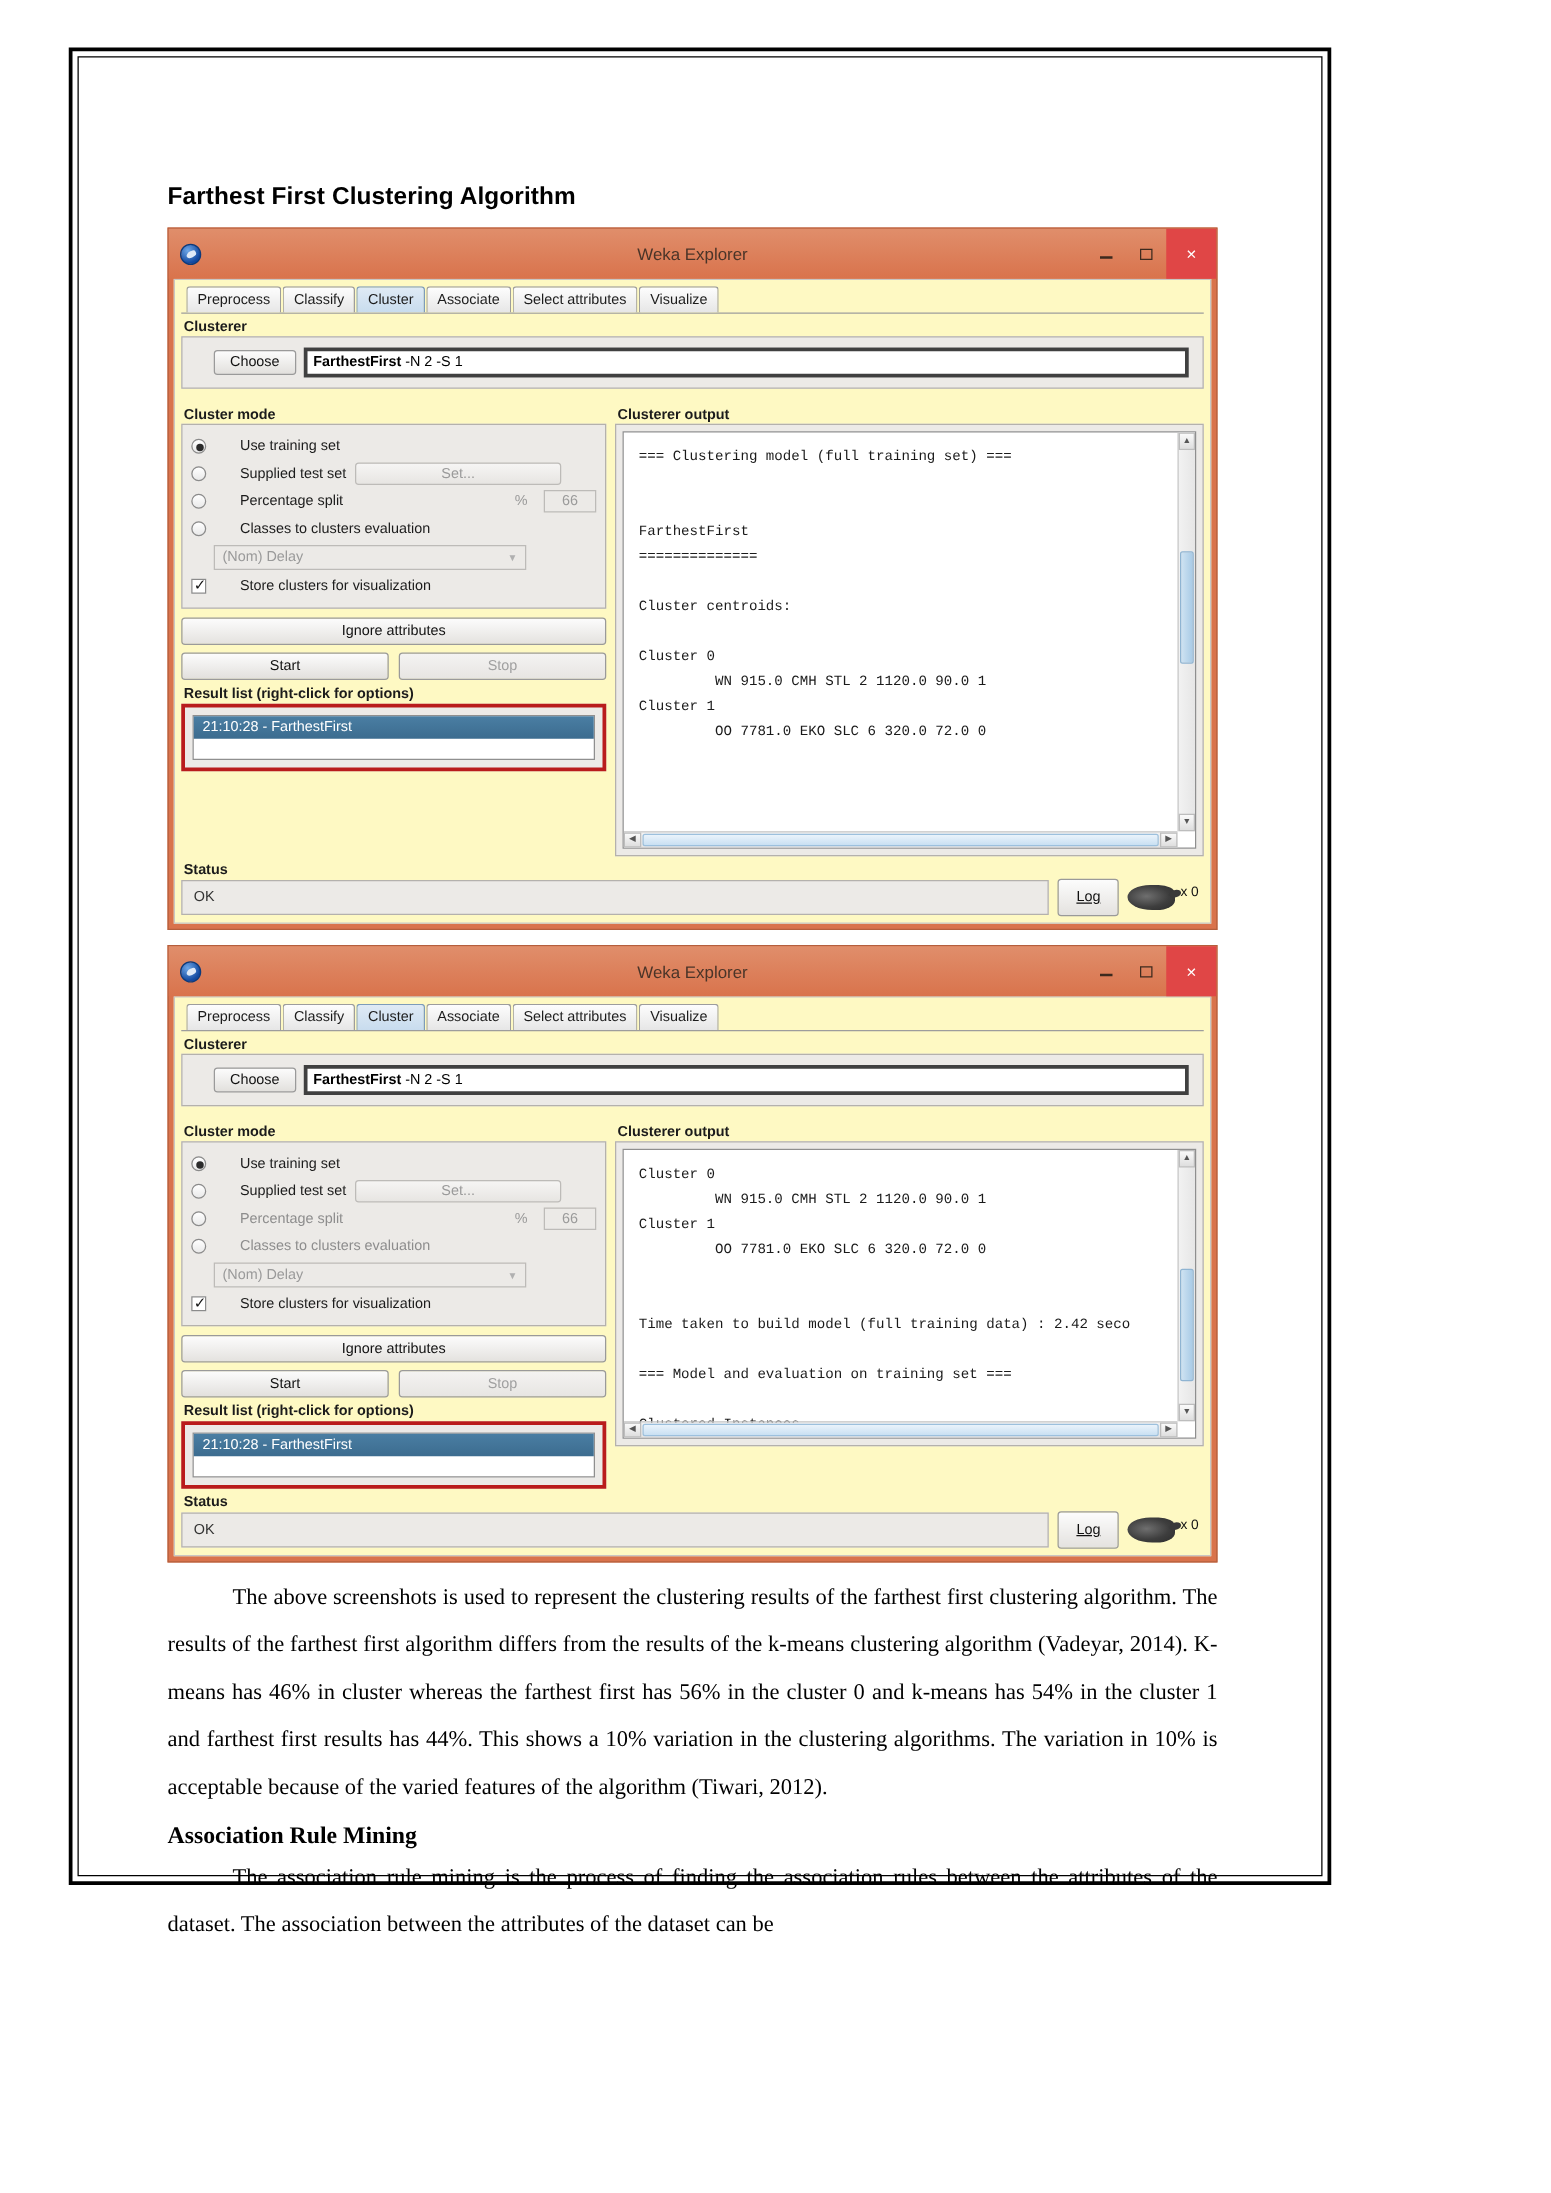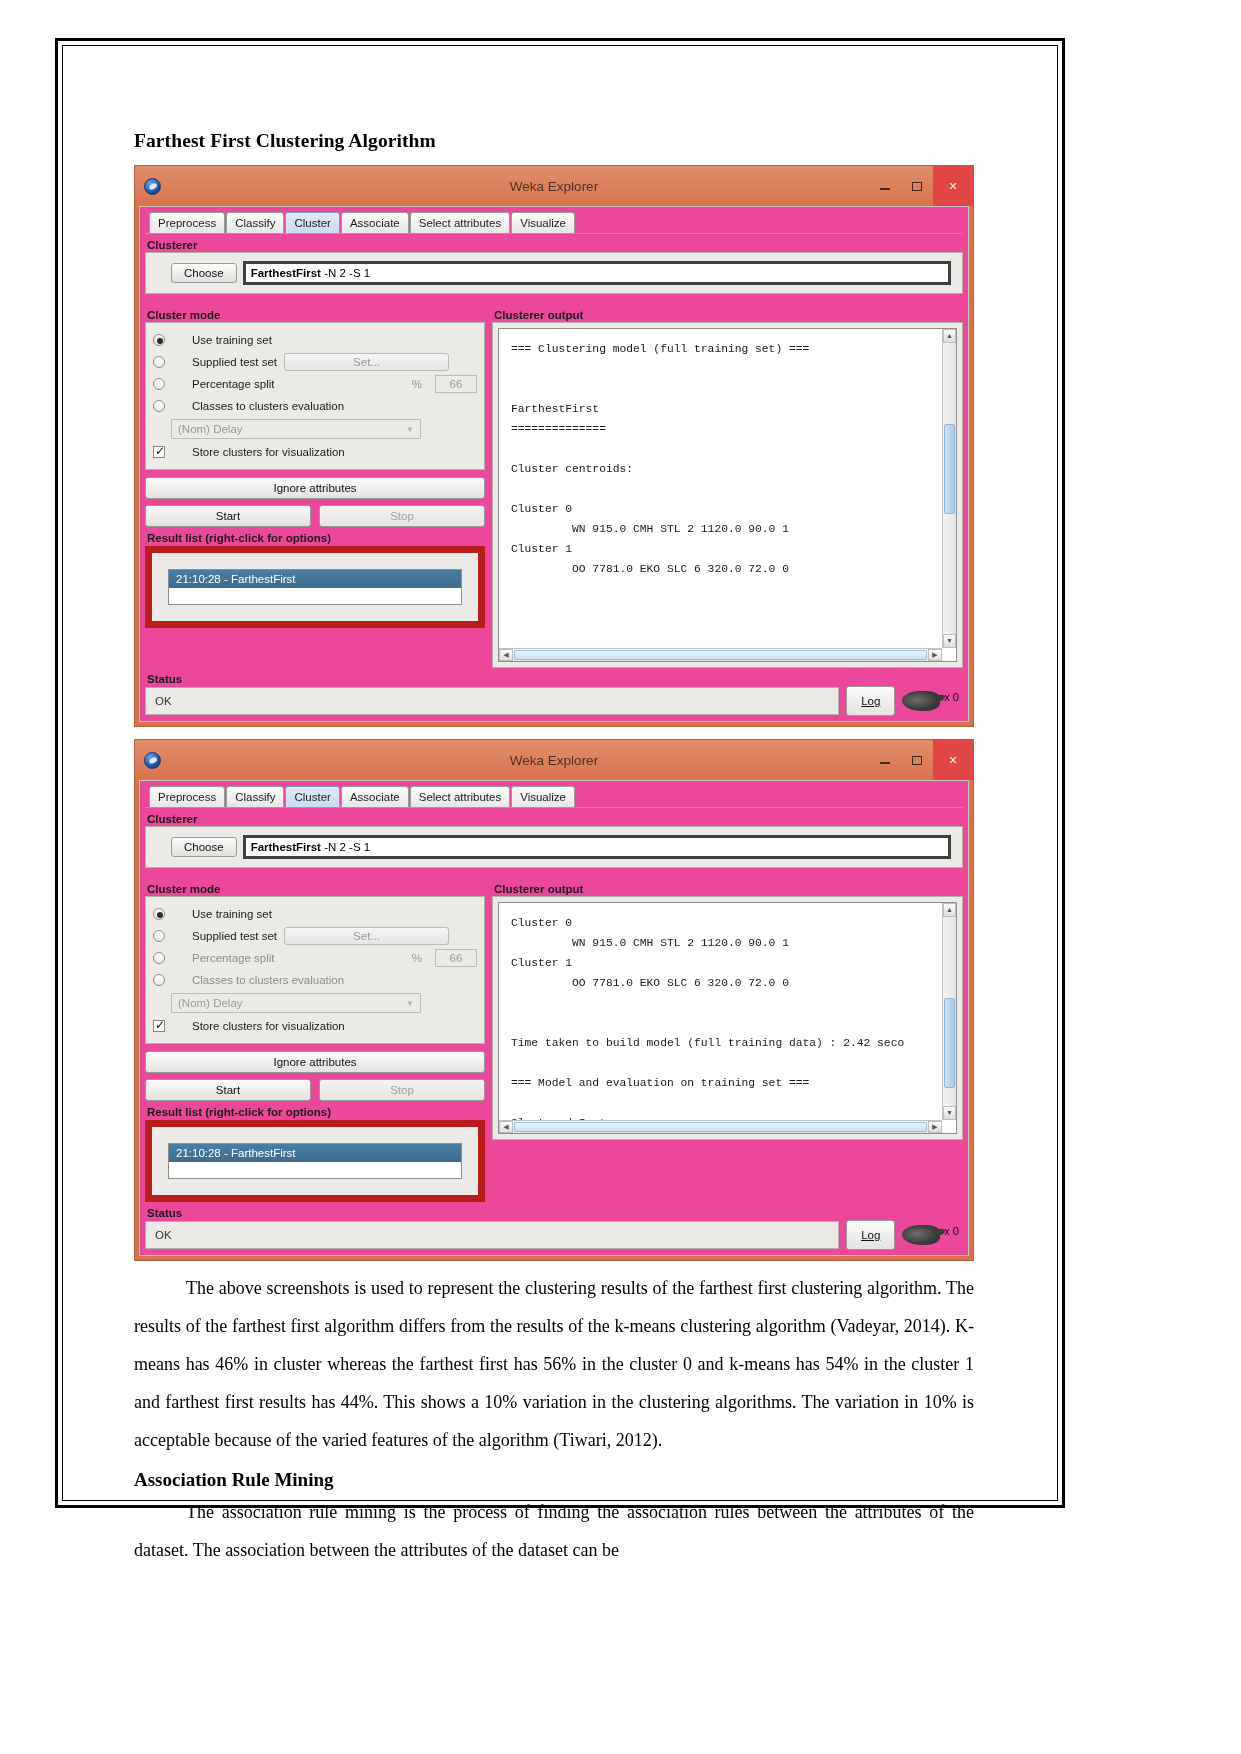--- a/index.html
+++ b/index.html
@@ -19,23 +19,23 @@
   .page-frame-inner{
     position:absolute; left:62px; top:45px;
     width:996px; height:1456px;
     border:1px solid #000;
   }
   .content{
     position:absolute; left:134px; top:130px;
     width:840px;
   }
   h1.heading{
-    font-family:Liberation Serif, serif;
+    font-family:Liberation Sans, sans-serif;
     font-size:19.5px; font-weight:bold; color:#000;
-    margin:0 0 13px 0; letter-spacing:0.1px;
+    margin:16px 0 13px 0; letter-spacing:0.1px;
   }
   h2.subheading{
     font-family:"Liberation Serif", serif;
     font-size:19px; font-weight:bold; color:#000;
     margin:10px 0 2px 0;
   }
   p.body-text{
     font-family:"Liberation Serif", serif;
     font-size:18px; line-height:38px; color:#000;
     margin:0; text-align:justify;
@@ -79,21 +79,21 @@
   .win-btns{ margin-left:auto; display:flex; align-items:stretch; height:100%; }
   .win-btn{
     width:32px; display:flex; align-items:center; justify-content:center;
     font-size:12px; color:#3d2a1e;
   }
   .win-btn.close{ background:#e04646; color:#fff; width:40px; font-size:14px; }
   .win-btn .minglyph{ display:block; width:10px; height:1.5px; background:#3d2a1e; margin-top:6px;}
   .win-btn .maxglyph{ display:block; width:10px; height:9px; border:1.5px solid #3d2a1e;}
 
   .client{
-    background:#ec4899;
+    background:#fef9c3;
     margin:0 4px 4px 4px;
     padding:4px 5px 5px 5px;
     border:1px solid #c9c6c2;
   }
 
   
   .tabrow{
     display:flex; align-items:flex-end; gap:1px;
     border-bottom:1px solid #9d9d9d;
     padding-left:4px; height:23px;
@@ -183,22 +183,22 @@
   .wide-btn{
     display:block; width:100%; margin-top:7px;
     font-size:11.5px; color:#111; text-align:center;
     background:linear-gradient(#fcfcfc,#e4e2df);
     border:1px solid #9a9a9a; border-radius:3px; padding:4px 0;
   }
   .startstop{ display:flex; gap:8px; margin-top:6px;}
   .startstop .btn{ flex:1; padding:4px 0;}
 
   .resultlist{
-    border:7px solid #b91c1c; background:#eceae7;
-    padding:16px; margin-top:2px;
+    border:3px solid #b91c1c; background:#eceae7;
+    padding:6px; margin-top:2px;
   }
   .resultlist-inner{ background:#fff; border:1px solid #8f8f8f; height:36px; }
   .result-item{
     background:linear-gradient(#4a7ea3,#3c6c8f);
     color:#fff; font-size:11.5px; padding:3px 7px;
   }
 
   
   .outpanel{
     border:1px solid #b4b1ad; background:#eceae7; padding:5px;

